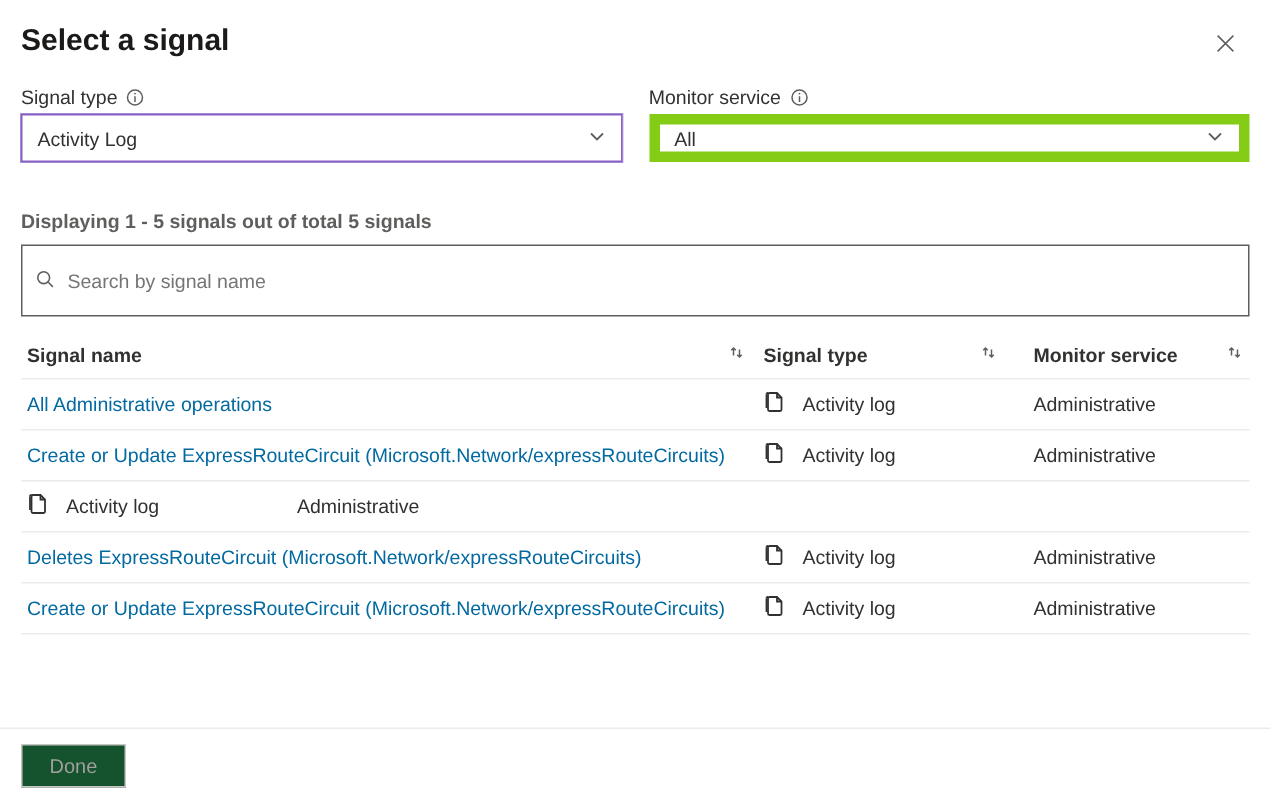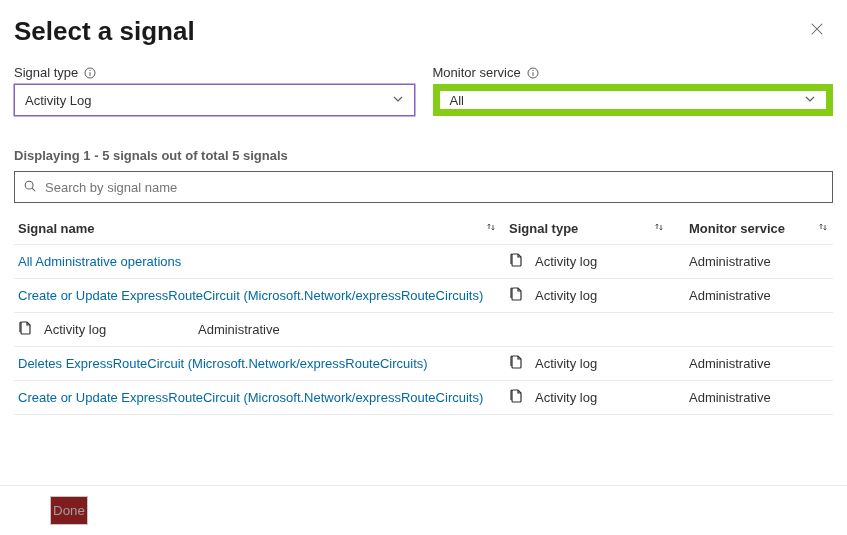--- a/index.html
+++ b/index.html
@@ -13,21 +13,21 @@
     height: 535px;
     position: relative;
   }
   .panel { padding: 14px 14px 0 14px; }
   .header-row {
     display: flex;
     justify-content: space-between;
     align-items: flex-start;
   }
   .title {
-    font-size: 26px;
+    font-size: 20px;
     font-weight: 600;
     margin: 2px 0 18px 0;
     color: #1b1a19;
   }
   .close-btn {
     width: 32px; height: 32px;
     display: flex; align-items: center; justify-content: center;
     cursor: pointer;
     color: #605e5c;
   }
@@ -54,21 +54,21 @@
     background: #fff;
   }
   .select.active { border: 1px solid #8661c5; box-shadow: 0 0 0 0.5px #8661c5; }
   .select svg { width: 12px; height: 12px; color: #605e5c; }
   .count-text {
     margin: 32px 0 8px 0;
     font-weight: 600;
     color: #605e5c;
   }
   .search-box {
-    height: 32px;
+    height: 48px;
     border: 1px solid #605e5c;
     display: flex; align-items: center;
     padding: 0 8px; gap: 6px;
     margin-bottom: 10px;
   }
   .search-box svg { width: 14px; height: 14px; color: #605e5c; }
   .search-box input {
     border: none; outline: none; flex: 1;
     font-family: inherit; font-size: 13px; color: #323130;
     background: transparent;
@@ -97,27 +97,26 @@
   .trow .col-type { display: flex; align-items: center; gap: 10px; justify-content: flex-start;}
   .type-icon { color: #323130; }
   .type-icon svg { width: 16px; height: 16px; }
   .footer {
     position: absolute;
     left: 0; right: 0; bottom: 0;
     border-top: 1px solid #edebe9;
     padding: 10px 14px;
   }
   .done-btn {
-    padding: 6px 2px;
+    padding: 6px 18px;
     border: 1px solid #c8c6c4;
-    background: #7f1d1d;
+    background: #14532d;
     color: #a19f9d;
     font-family: inherit;
     cursor: default;
-    margin-left: 36px;
   }
 </style>
 </head>
 <body>
 
 <div class="panel">
   <div class="header-row">
     <div class="title">Select a signal</div>
     <div class="close-btn">
       <span>

